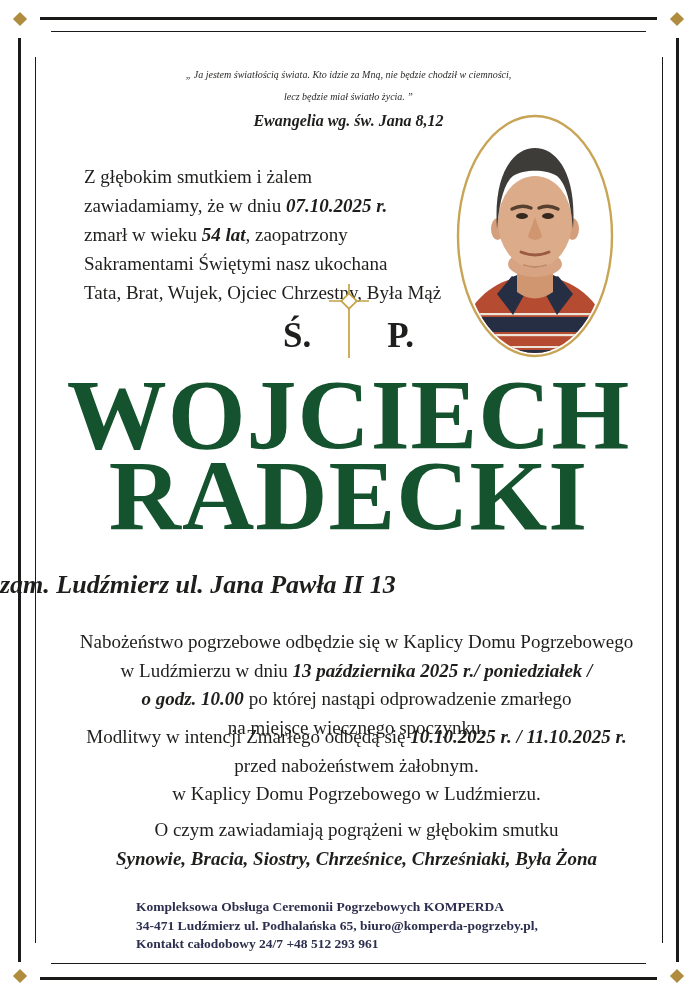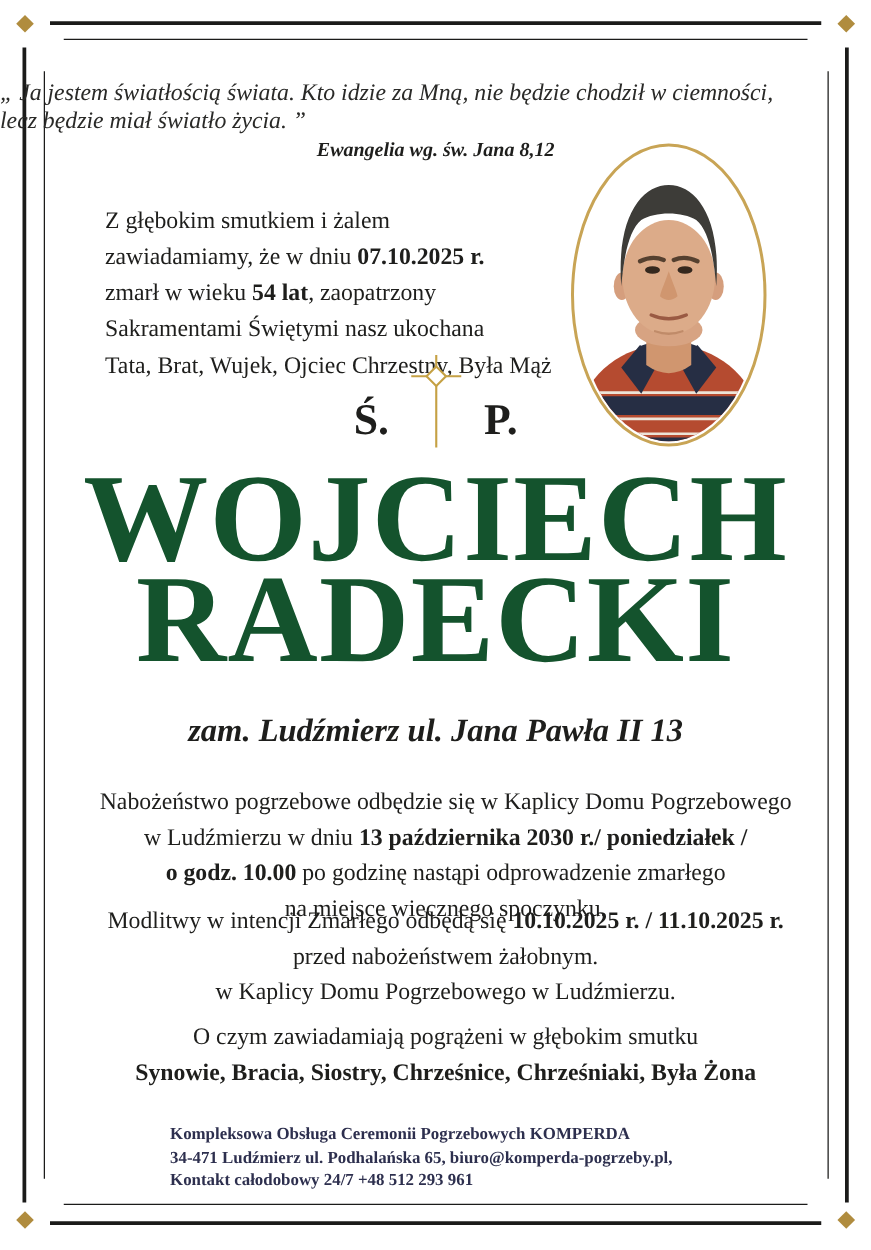--- a/index.html
+++ b/index.html
@@ -23,43 +23,43 @@
   .fl-bottom-inner{left:51px;top:963px;width:595px;height:1.4px;}
   .fl-left-outer{left:18px;top:38px;width:3px;height:924px;}
   .fl-left-inner{left:35px;top:57px;width:1.4px;height:886px;}
   .fl-right-outer{left:676px;top:38px;width:3px;height:924px;}
   .fl-right-inner{left:662px;top:57px;width:1.4px;height:886px;}
   .corner-diamond{position:absolute;width:10px;height:10px;background:var(--gold-dark);transform:rotate(45deg);}
   .cd-tl{left:15px;top:14px;} .cd-tr{left:672px;top:14px;}
   .cd-bl{left:15px;top:971px;} .cd-br{left:672px;top:971px;}
 
   
-  .quote{position:absolute;left:0;right:0;top:64px;text-align:left;
-    font-style:italic;font-size:19px;line-height:22px;color:#2a2a28;}
+  .quote{position:absolute;left:0;right:0;top:64px;text-align:center;
+    font-style:italic;font-size:10px;line-height:22px;color:#2a2a28;}
   .quote-source{position:absolute;left:0;right:0;top:112px;text-align:center;
     font-style:italic;font-weight:bold;font-size:16px;font-family:Liberation Serif, serif;}
 
   
   .announcement{position:absolute;left:84px;top:162px;
     font-size:19px;line-height:29px;white-space:nowrap;}
-  .b{font-weight:bold;}
+  .b{font-weight:bold;font-style:italic;}
   .portrait{position:absolute;left:455px;top:114px;width:160px;height:244px;}
 
   
   .sp-row{position:absolute;left:0;right:0;top:281px;height:78px;
     display:flex;justify-content:center;align-items:flex-end;gap:17px;}
   .sp-letter{font-weight:bold;font-size:35px;line-height:1;padding-bottom:6px;}
   .cross-svg{width:42px;height:76px;display:block;}
   .gold-stroke{stroke:var(--gold);}
 
   
   .name{position:absolute;left:0;right:0;top:374px;text-align:center;
     font-weight:bold;font-size:100px;line-height:81px;letter-spacing:1px;color:#14532d;}
   
-  .address{position:absolute;left:0;right:0;top:570px;text-align:center;
+  .address{position:absolute;left:0;right:0;top:570px;text-align:left;
     font-weight:bold;font-style:italic;font-size:26px;}
 
   
   .para{position:absolute;left:16px;right:0;text-align:center;
     font-size:19px;line-height:28.5px;}
   .para-service{top:628px;}
   .para-prayers{top:723px;}
   .para-mourners{top:816px;}
 
   
@@ -155,22 +155,22 @@
 
   <div class="name">
     <div>WOJCIECH</div>
     <div>RADECKI</div>
   </div>
 
   <div class="address">zam. Ludźmierz ul. Jana Pawła II 13</div>
 
   <div class="para para-service">
     <div><span>Nabożeństwo pogrzebowe odbędzie się w Kaplicy Domu Pogrzebowego</span></div>
-    <div><span>w Ludźmierzu w dniu </span><span class="b">13 października 2030 r./ poniedziałek /</span></div>
-    <div><span class="b">o godz. 10.00</span><span> po godzinę nastąpi odprowadzenie zmarłego</span></div>
+    <div><span>w Ludźmierzu w dniu </span><span class="b">13 października 2025 r./ poniedziałek /</span></div>
+    <div><span class="b">o godz. 10.00</span><span> po której nastąpi odprowadzenie zmarłego</span></div>
     <div><span>na miejsce wiecznego spoczynku.</span></div>
   </div>
 
   <div class="para para-prayers">
     <div><span>Modlitwy w intencji Zmarłego odbędą się </span><span class="b">10.10.2025 r. / 11.10.2025 r.</span></div>
     <div><span>przed nabożeństwem żałobnym.</span></div>
     <div><span>w Kaplicy Domu Pogrzebowego w Ludźmierzu.</span></div>
   </div>
 
   <div class="para para-mourners">

